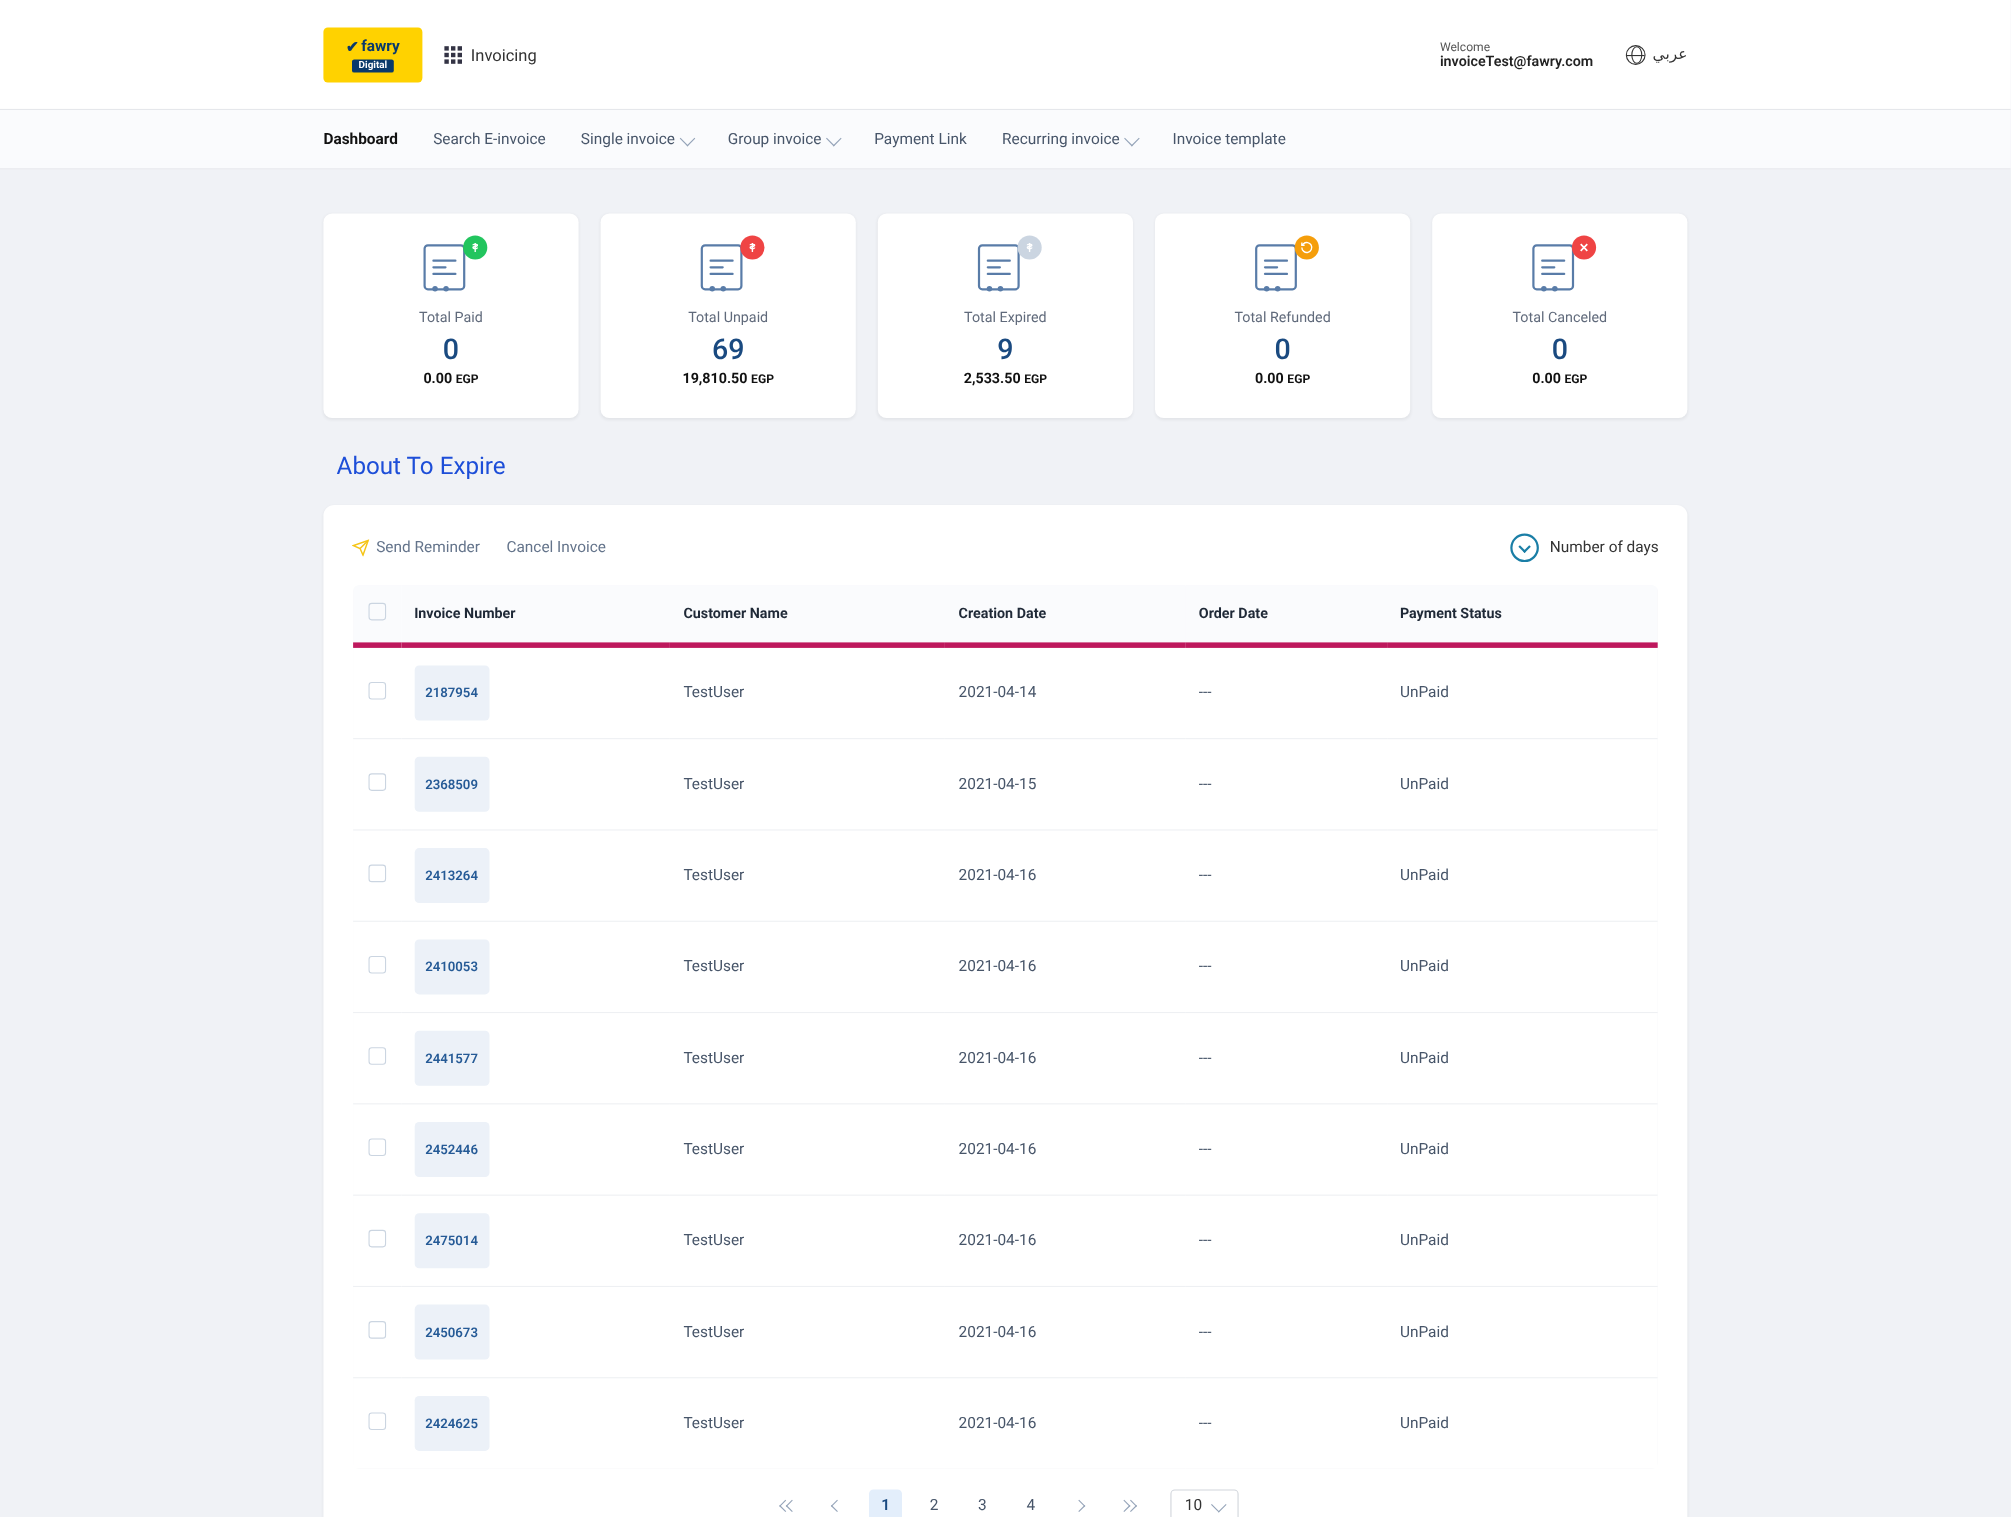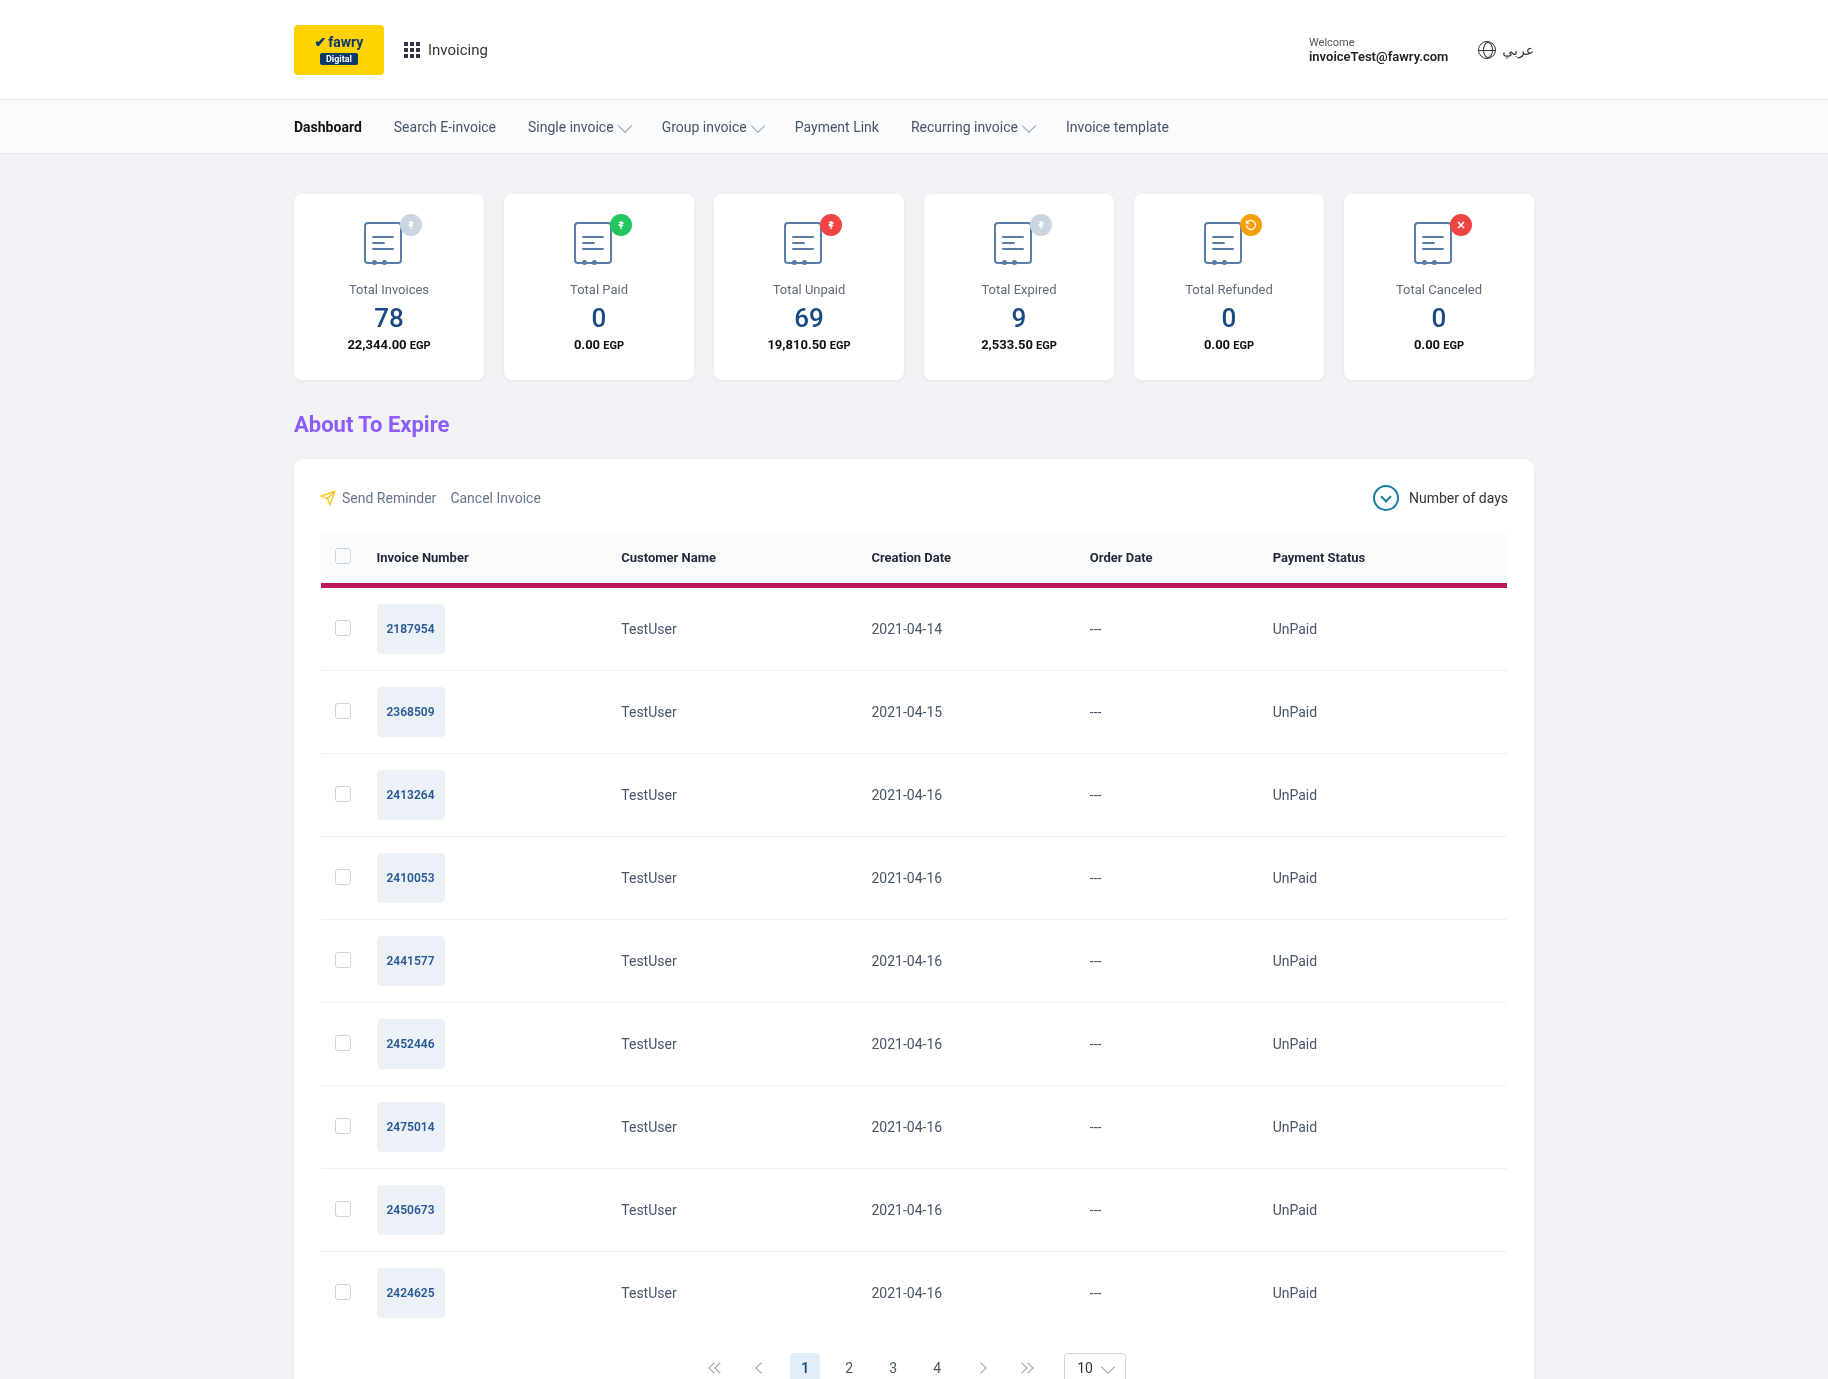--- a/index.html
+++ b/index.html
@@ -73,24 +73,24 @@
   .badge { position:absolute; top:-6px; right:-8px; width:22px; height:22px; border-radius:50%; display:flex; align-items:center; justify-content:center;}
   .badge.gray{ background:#cbd5e1;}
   .badge.green{ background:#22c55e;}
   .badge.red{ background:#ef4444;}
   .badge.yellow{ background:#f59e0b;}
   .badge svg { width:12px; height:12px; }
   .card-title { font-size:13px; color:#606a7b; margin-bottom:6px;}
   .card-count { font-size:26px; font-weight:500; color:#1a4a80; margin-bottom:4px;}
   .card-amount { font-size:13px; font-weight:700; color:#111;}
   .card-amount .cur { font-size:11px; font-weight:700;}
-  h2.section-title { font-size:22px; font-weight:700; color:#8b5cf6; margin:32px 0 22px;}
+  h2.section-title { font-size:22px; font-weight:400; color:#1d4ed8; margin:32px 12px 22px;}
   .panel { background:#fff; border-radius:10px; box-shadow:0 1px 3px rgba(0,0,0,0.06); padding:26px 26px 28px;}
   .toolbar { display:flex; justify-content:space-between; align-items:center; margin-bottom:20px;}
-  .actions-left { display:flex; gap:14px; align-items:flex-end; color:#64748b; font-size:14px;}
+  .actions-left { display:flex; gap:24px; align-items:flex-end; color:#64748b; font-size:14px;}
   .send-reminder{ display:flex; align-items:center; gap:6px; cursor:pointer;}
   .paper-plane { width:16px; height:16px; }
   .days-toggle{ display:flex; align-items:center; gap:10px; cursor:pointer; color:#333;}
   .circle-chev { width:26px; height:26px; border:2px solid #1a7ea6; border-radius:50%; display:flex; align-items:center; justify-content:center;}
   .circle-chev .cv { width:8px; height:8px; border-right:2px solid #1a7ea6; border-bottom:2px solid #1a7ea6; transform:rotate(45deg); margin-top:-3px;}
   table { width:100%; border-collapse:collapse; border:1px solid #eef0f3; border-radius:6px; overflow:hidden;}
   thead th { background:#fafbfd; text-align:left; font-size:13px; font-weight:700; color:#1f2937; padding:16px 12px; border-bottom:5px solid #be185d;}
   tbody td { padding:16px 12px; border-bottom:1px solid #eef0f3; color:#475569; font-size:14px; vertical-align:middle;}
   .chk { width:16px; height:16px; border:1.5px solid #cbd5e1; border-radius:3px; display:inline-block; cursor:pointer;}
   .invnum { background:#ecf1f8; color:#255a96; padding:18px 10px; border-radius:4px; font-size:12px; font-weight:600; display:inline-block;}
@@ -161,37 +161,20 @@
 <div class="container">
 
   <div class="cards" id="cards">
       <div class="card">
         <div class="card-icon">
           <div class="doc">
             <span class="doc-line"></span>
             <span class="doc-line short"></span>
             <span class="doc-line"></span>
           </div>
-          <span class="badge gray">
-            <svg viewBox="0 0 24 24" fill="none" stroke="#fff" stroke-width="2.5">
-              <path d="M12 4v16M8 8c0-1 1-2 4-2s4 1 4 2-1 2-4 2-4 1-4 2 1 2 4 2 4-1 4-2"></path>
-            </svg>
-          </span>
-        </div>
-        <div class="card-title">Total Invoices</div>
-        <div class="card-count">78</div>
-        <div class="card-amount">22,344.00 <span class="cur">EGP</span></div>
-      </div>
-      <div class="card">
-        <div class="card-icon">
-          <div class="doc">
-            <span class="doc-line"></span>
-            <span class="doc-line short"></span>
-            <span class="doc-line"></span>
-          </div>
           <span class="badge green">
             <svg viewBox="0 0 24 24" fill="none" stroke="#fff" stroke-width="2.5">
               <path d="M12 4v16M8 8c0-1 1-2 4-2s4 1 4 2-1 2-4 2-4 1-4 2 1 2 4 2 4-1 4-2"></path>
             </svg>
           </span>
         </div>
         <div class="card-title">Total Paid</div>
         <div class="card-count">0</div>
         <div class="card-amount">0.00 <span class="cur">EGP</span></div>
       </div>

